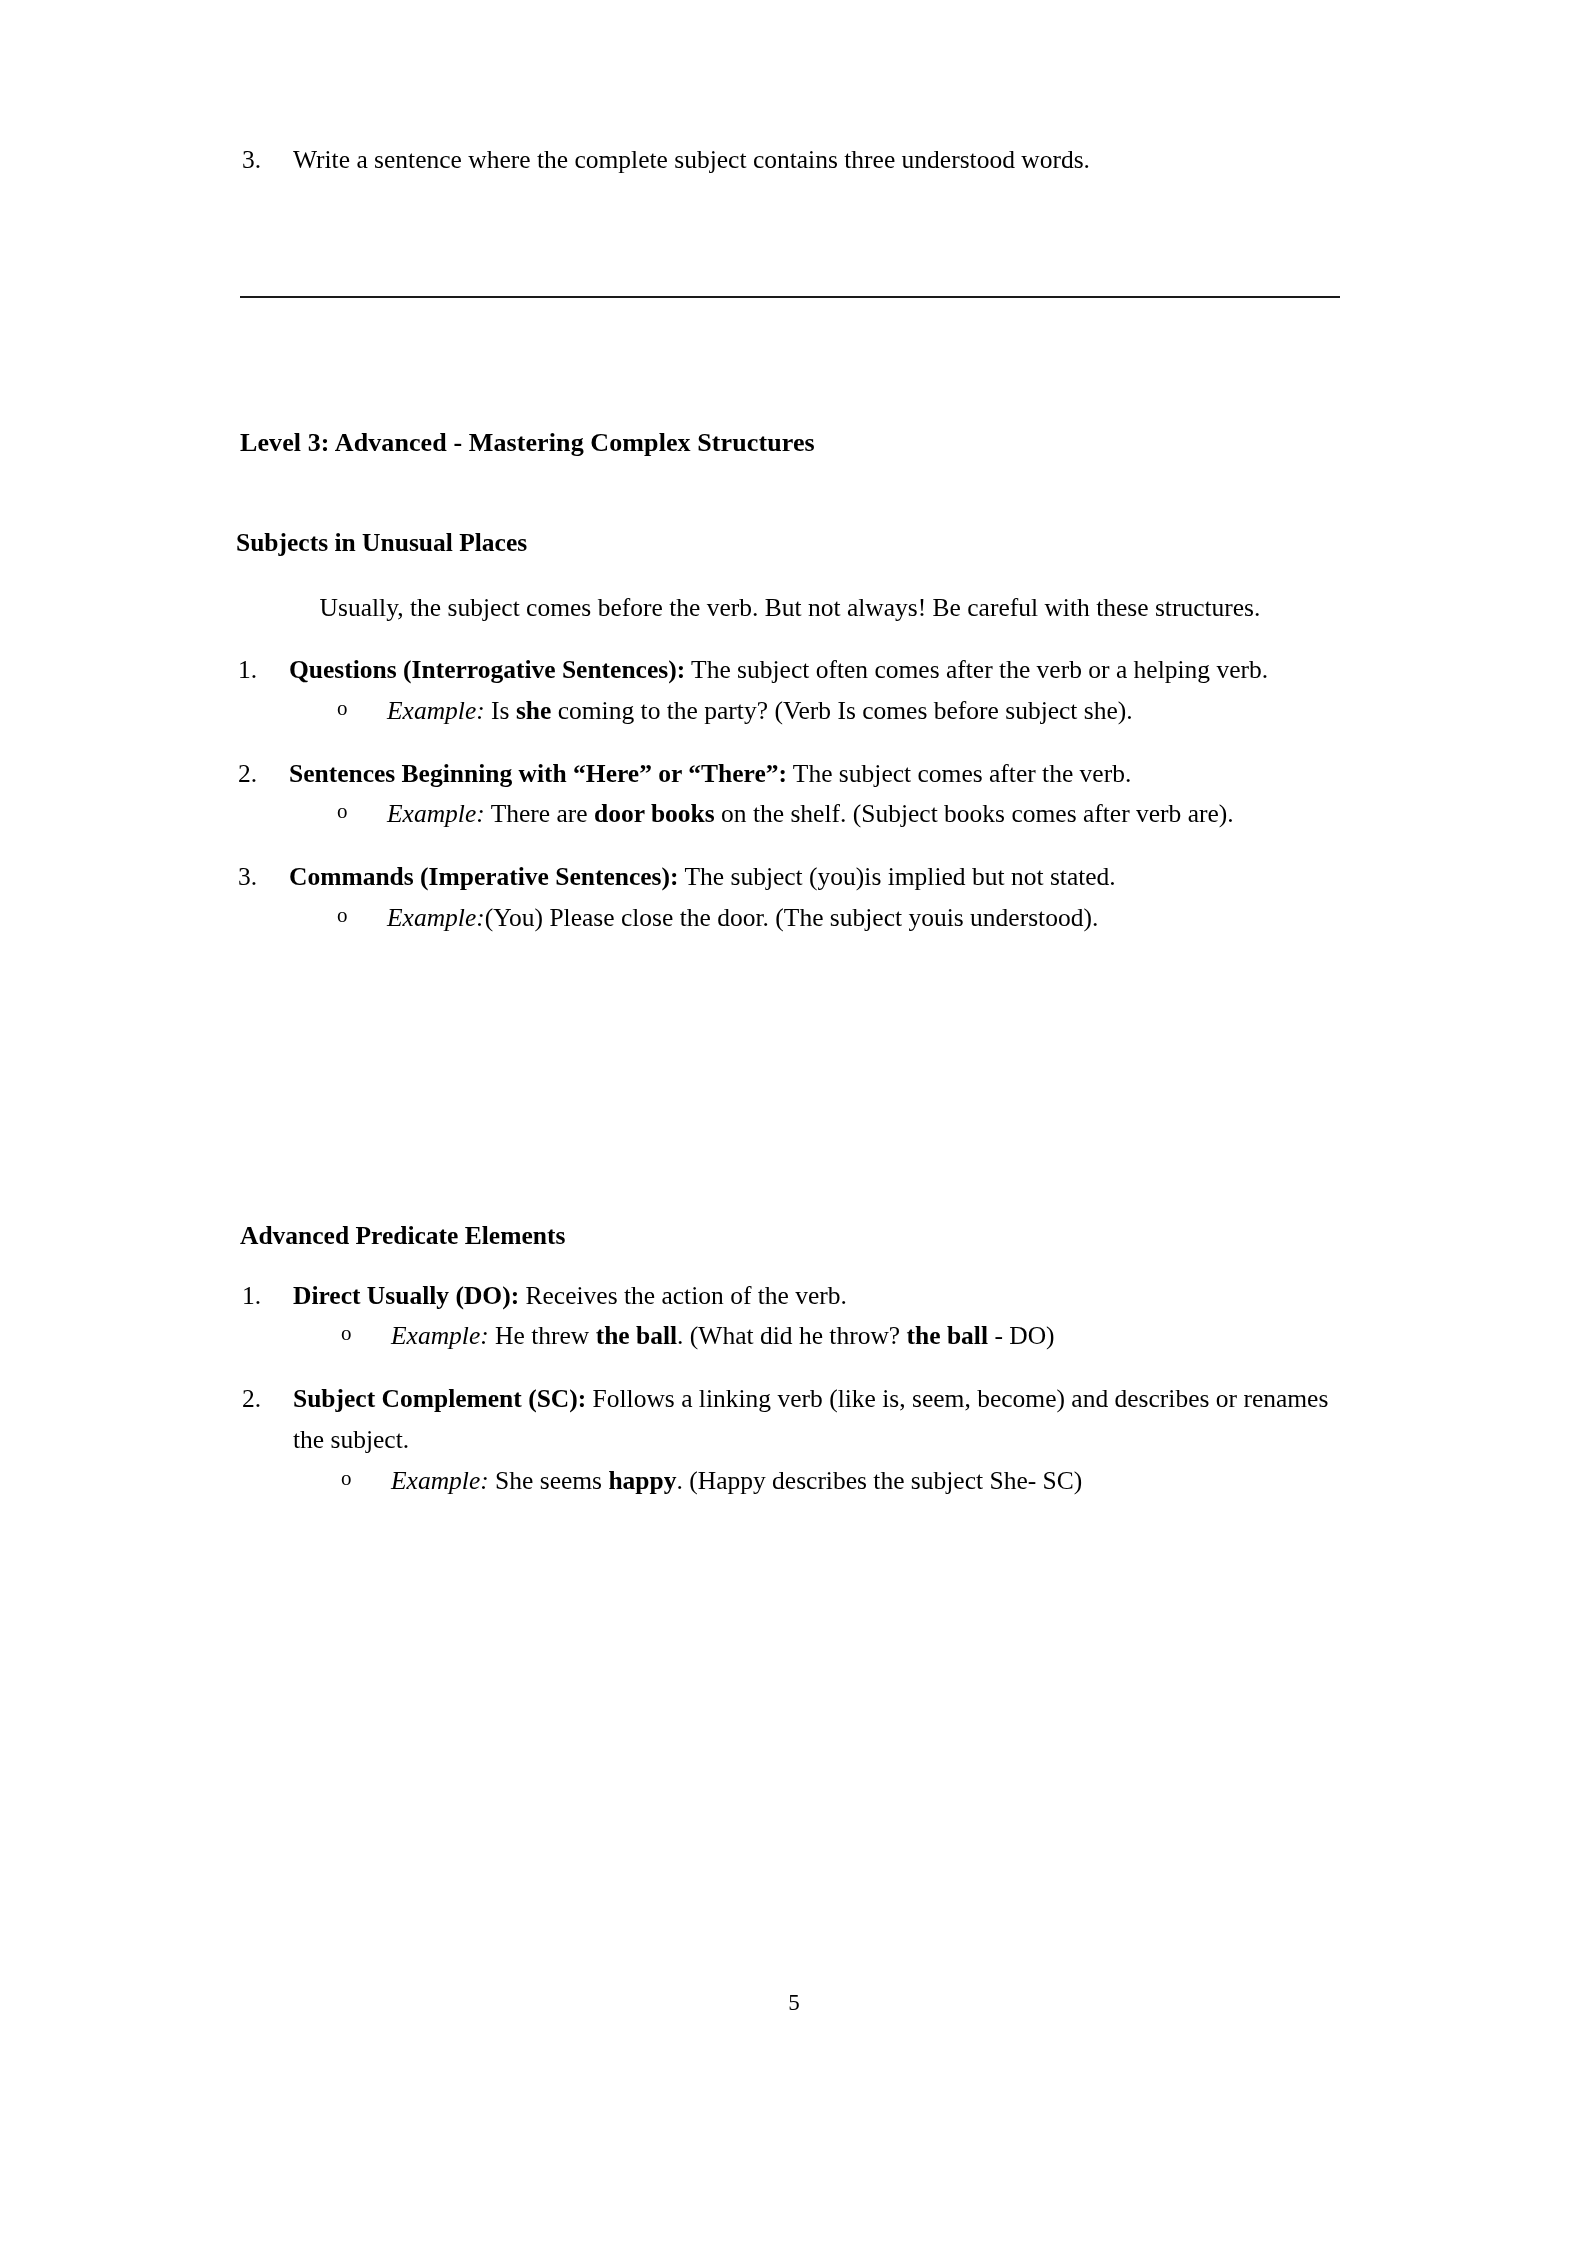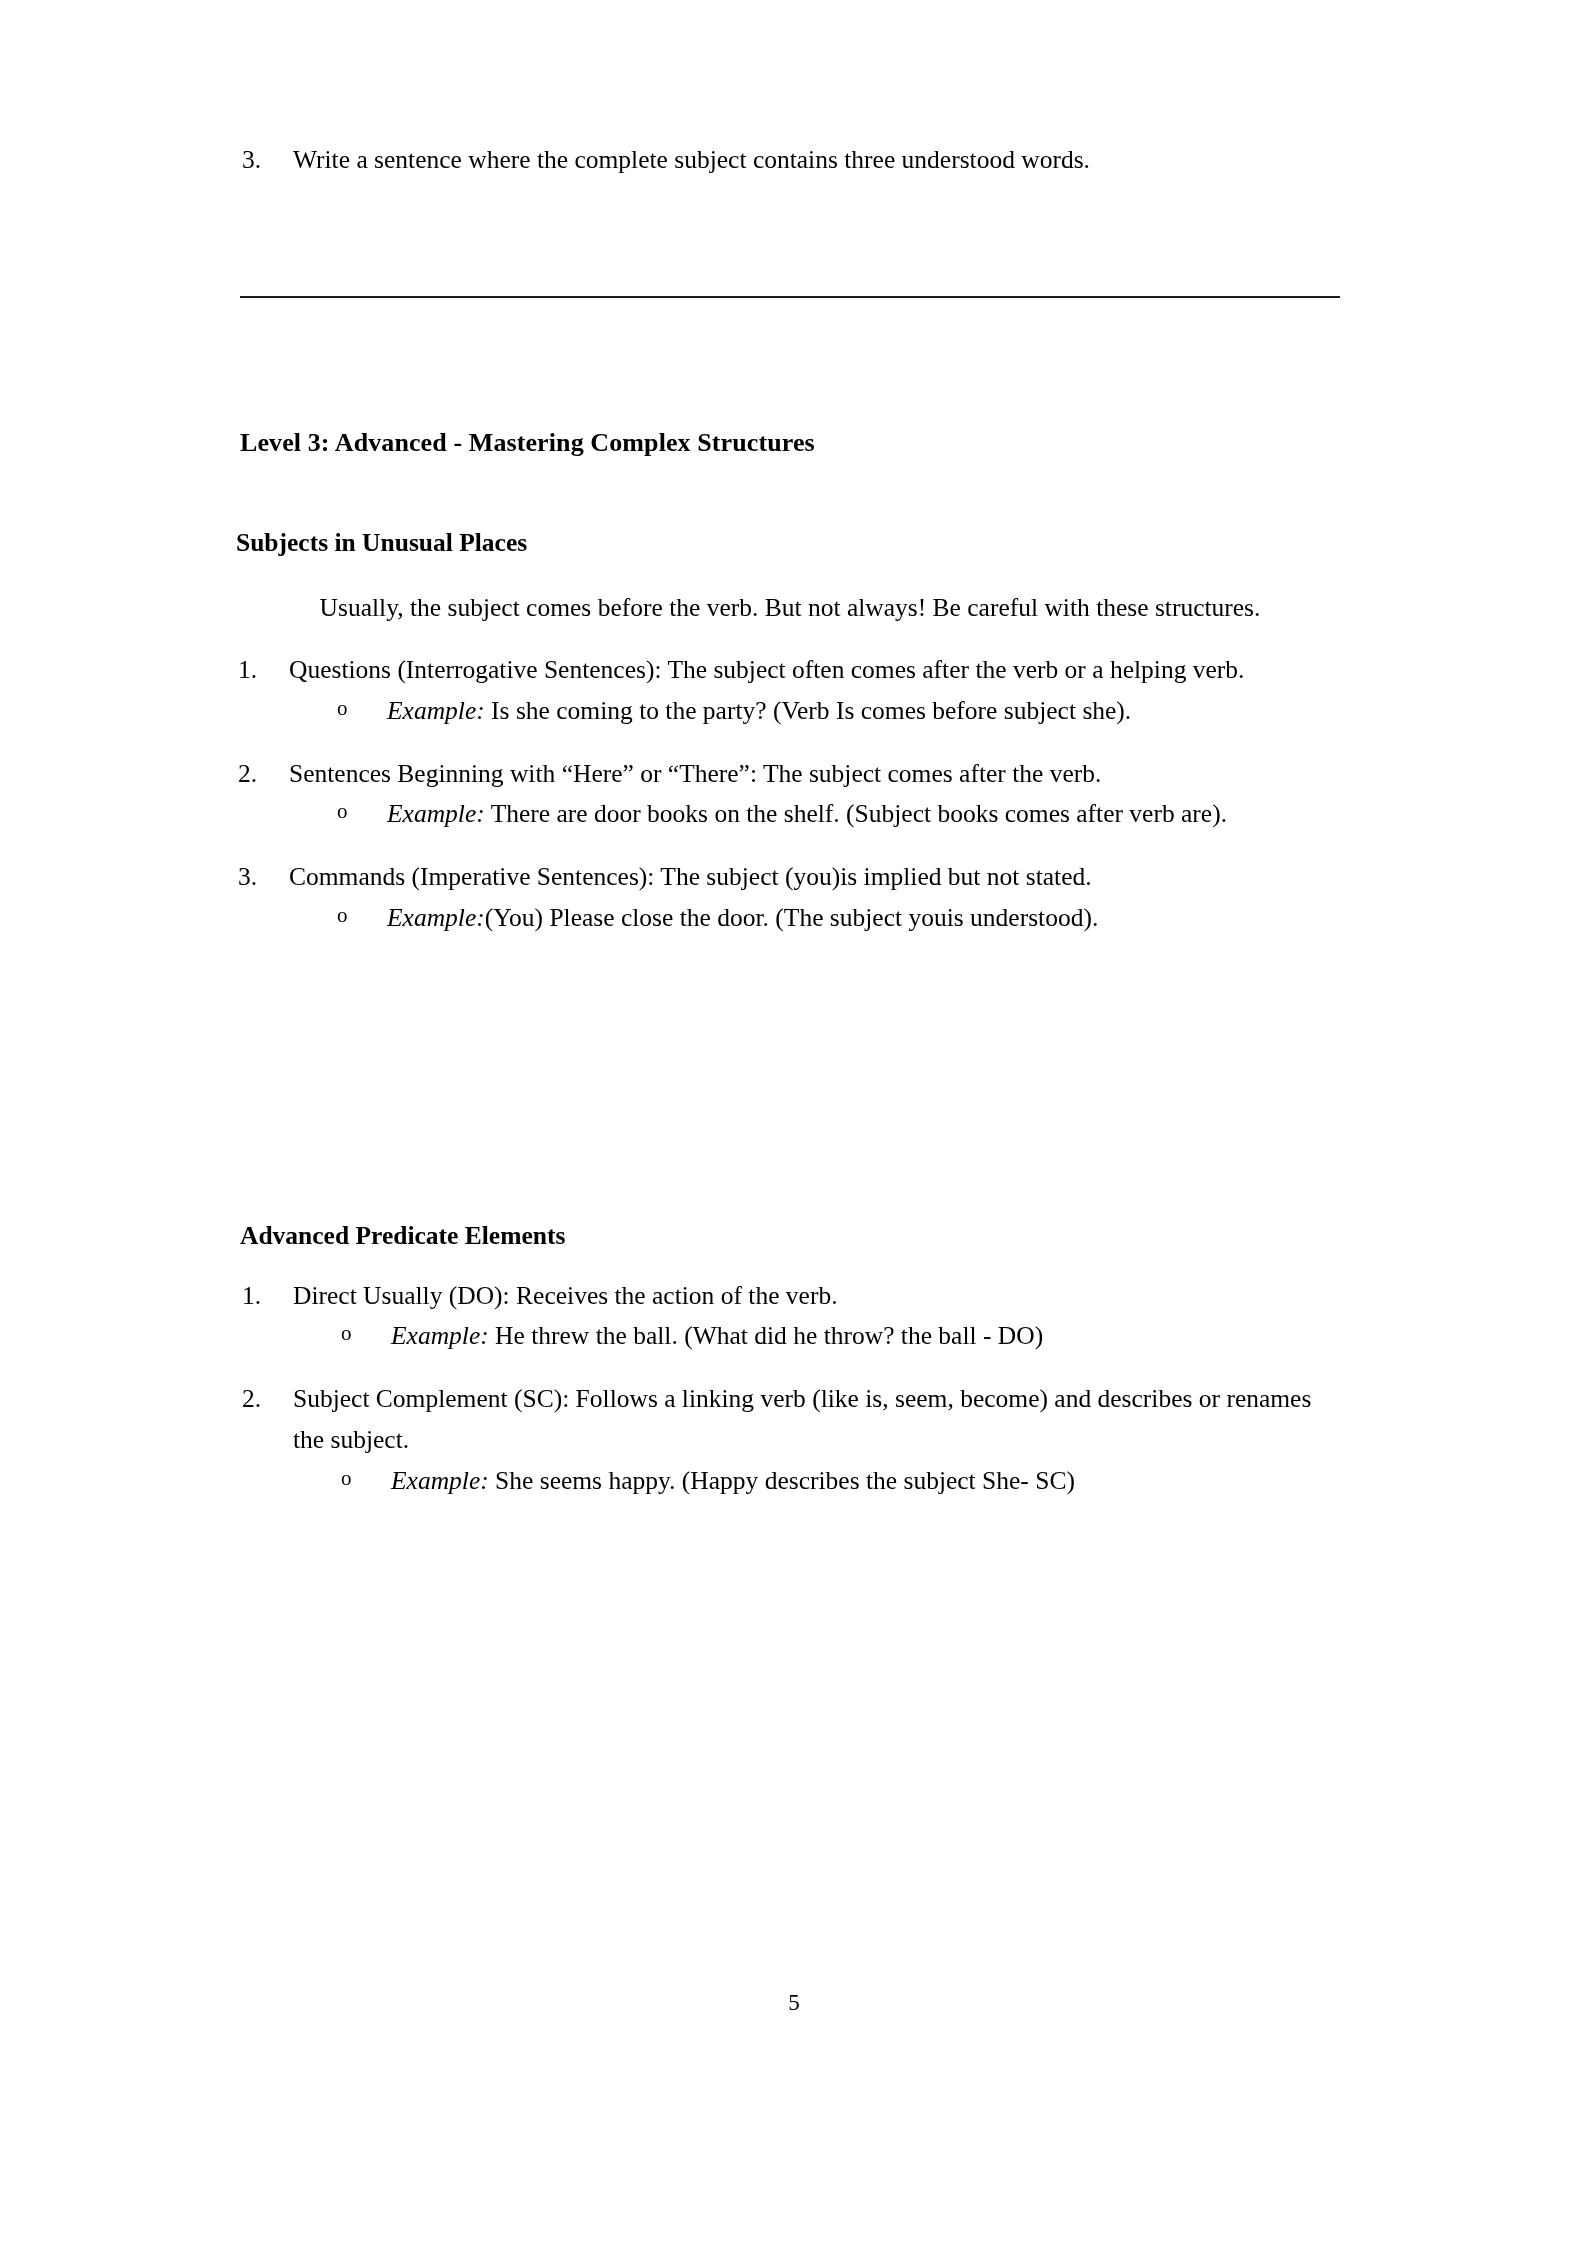--- a/index.html
+++ b/index.html
@@ -120,21 +120,21 @@
     font-size: 25.5px;
     line-height: 1.6;
   }
   ul.sub-list > li > .marker {
     position: absolute;
     left: 48px;
     top: 1px;
     font-size: 21px;
   }
 
-  b, .b { font-weight: normal; }
+  b, .b { font-weight: bold; }
   i, .i { }
 
   
   .sp-h2      { margin-top: 0; }
   .gap-para   { margin-top: 26px; }
   .gap-list   { margin-top: 24px; }
   .gap-item   { margin-top: 22px; }
   .gap-sub    { margin-top: 22px; }
 
   

